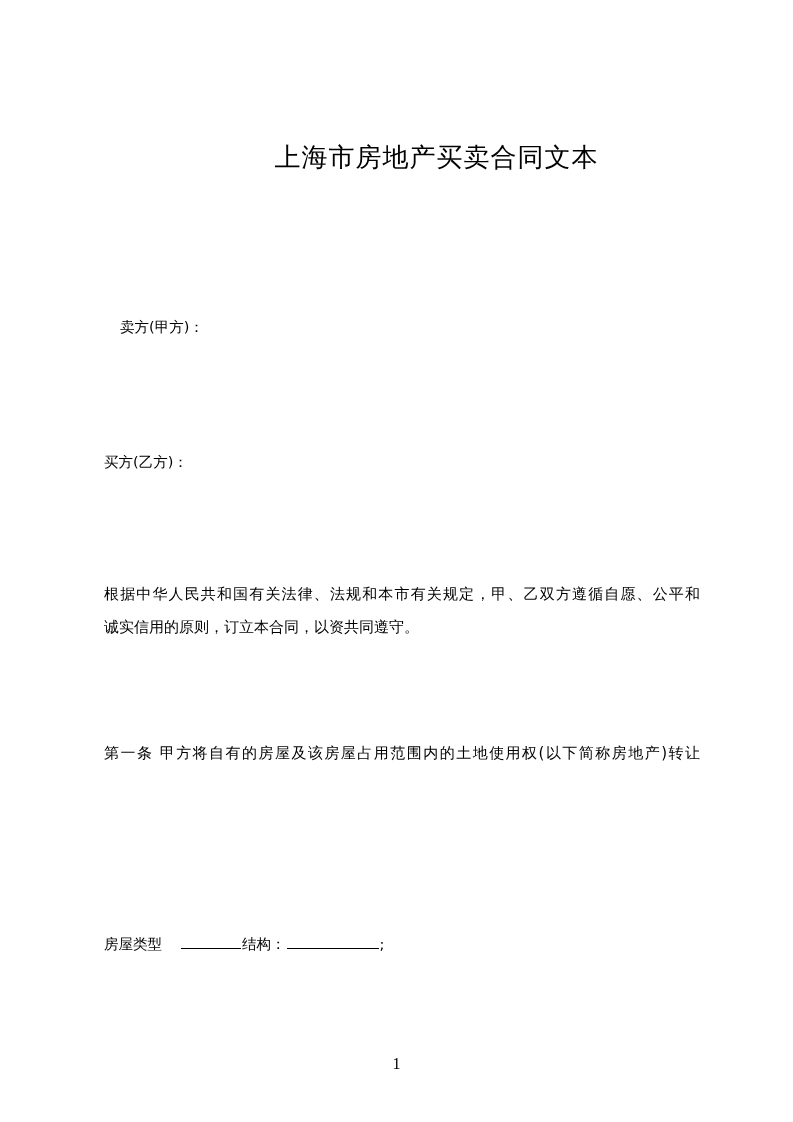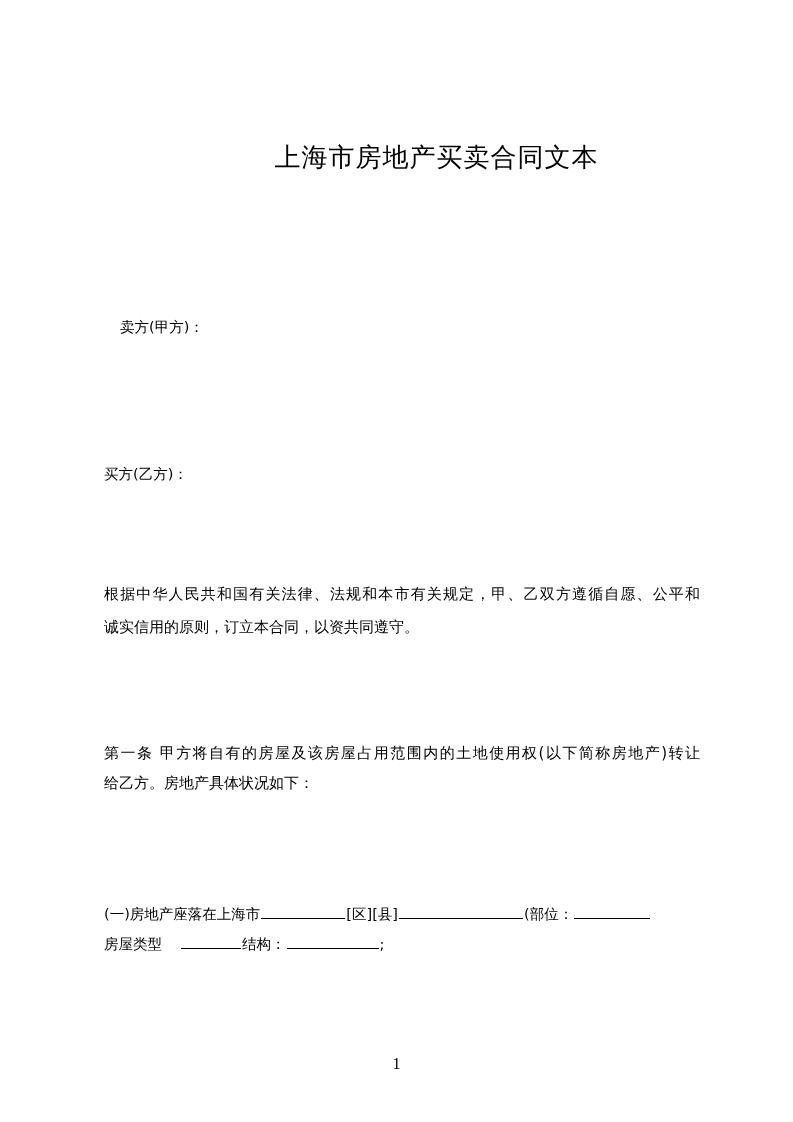--- a/index.html
+++ b/index.html
@@ -18,31 +18,27 @@
 </style>
 </head>
 <body>
 
 <div class="page">
 
   <div class="title">上海市房地产买卖合同文本</div>
 
   <div class="line" style="top:317px;margin-left:16px;">卖方(甲方)：</div>
 
-  <div class="line" style="top:464px;">买方(乙方)：</div>
+  <div class="line" style="top:452px;">买方(乙方)：</div>
 
   <div class="para-line" style="top:584px;"> 根据中华人民共和国有关法律、法规和本市有关规定，甲、乙双方遵循自愿、公平和</div>
   <div class="para-line last" style="top:617px;">诚实信用的原则，订立本合同，以资共同遵守。</div>
 
   <div class="para-line" style="top:743px;"> 第一条  甲方将自有的房屋及该房屋占用范围内的土地使用权(以下简称房地产)转让</div>
-  <div class="para-line last" style="top:773px;">给乙方。房地产具体状况如下：</div>
 
-  <div class="line" style="top:904px;">
-    <span> (一)房地产座落在上海市</span><span class="blank" style="width:84px;"></span><span>[区]</span><span>[县]</span><span class="blank" style="width:124px;"></span><span>(部位：</span><span class="blank" style="width:76px;"></span>
-  </div>
 
   <div class="line" style="top:934px;">
     <span>房屋类型</span><span style="display:inline-block;width:18px;"></span><span class="blank" style="width:60px;"></span><span>结构：</span><span class="blank" style="width:92px;"></span><span>;</span>
   </div>
 
   <div class="pagenum">1</div>
 
 </div>
 
 </body></html>

